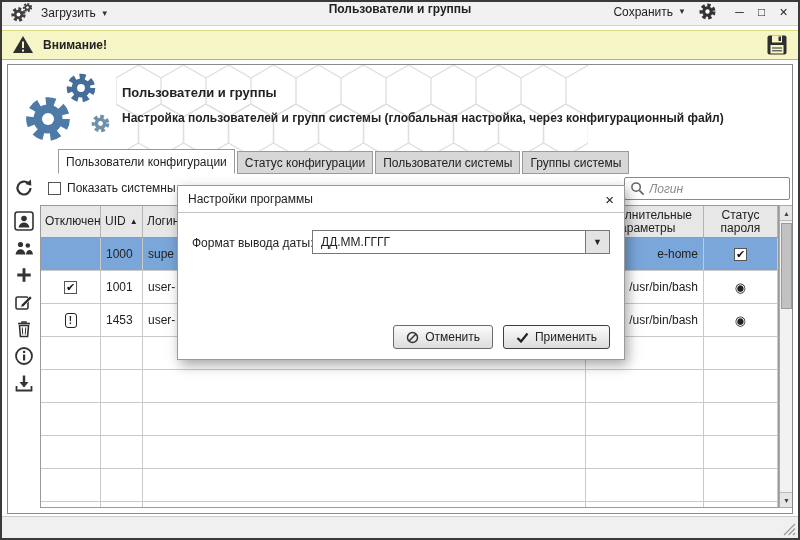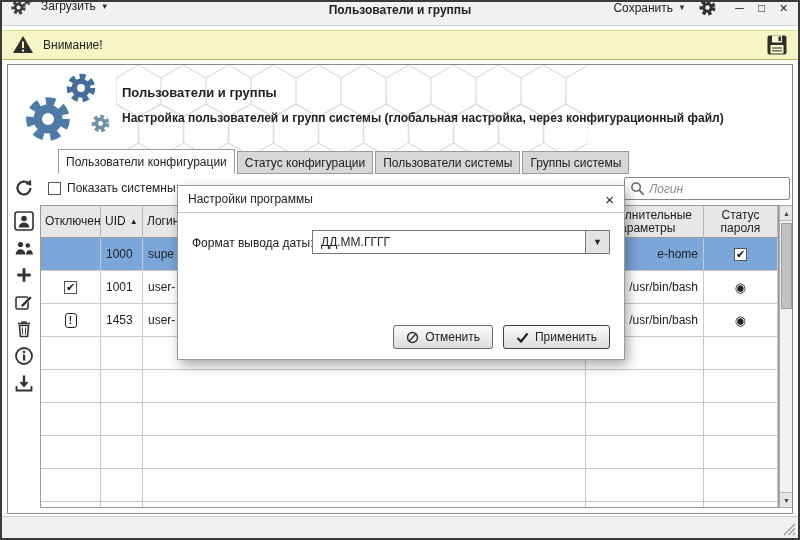--- a/index.html
+++ b/index.html
@@ -4,33 +4,33 @@
 <style>
   * { box-sizing: border-box; margin: 0; padding: 0; }
   html,body { width:800px; height:540px; }
   body { font-family:"Liberation Sans",sans-serif; font-size:12px; color:#222; background:#fff; }
 
   .window { position:relative; width:800px; height:540px; background:#fff;
             border:2px solid #3a3a3a; overflow:hidden; }
 
   
   .titlebar { position:absolute; top:0; left:0; right:0; height:24px; background:#f1f1f1;
-              border-bottom:1px solid #d4d4d4; display:flex; align-items:flex-end; padding:8px 8px; }
+              border-bottom:1px solid #d4d4d4; display:flex; align-items:flex-start; padding:0 8px; }
   .tb-left { display:flex; align-items:center; gap:7px; z-index:2; }
   .tb-title { position:absolute; left:0; right:0; text-align:center; font-weight:bold; z-index:1; }
   .tb-right { margin-left:auto; display:flex; align-items:center; gap:12px; z-index:2; }
   .menu-btn { display:flex; align-items:center; gap:5px; cursor:default; }
   .caret { font-size:8px; color:#333; }
   .winctl { display:flex; gap:9px; align-items:center; margin-left:4px; font-size:12px; color:#222; }
   .winctl span { width:13px; text-align:center; }
 
   
   .warnbar { position:absolute; top:28px; left:0; right:0; height:30px; background:#f5f5c5;
              border-top:1px solid #dadb86; border-bottom:1px solid #b9ba5e;
-             display:flex; align-items:center; padding:0 10px; gap:9px; }
+             display:flex; align-items:center; padding:0 10px; gap:9px;font-weight:bold; }
   .warnbar .spacer { flex:1; }
 
   
   .main { position:absolute; top:62px; left:5px; right:5px; bottom:24px;
           border:1px solid #8a8a8a; background:#fff; overflow:hidden; }
   .hexbg { position:absolute; left:108px; top:0; width:472px; height:86px; }
   .applogo { position:absolute; left:12px; top:6px; width:95px; height:78px; }
   .page-title { position:absolute; left:114px; top:20px; font-size:13px; font-weight:bold; }
   .page-subtitle { position:absolute; left:114px; top:46px; font-size:12px; font-weight:bold; }
 

